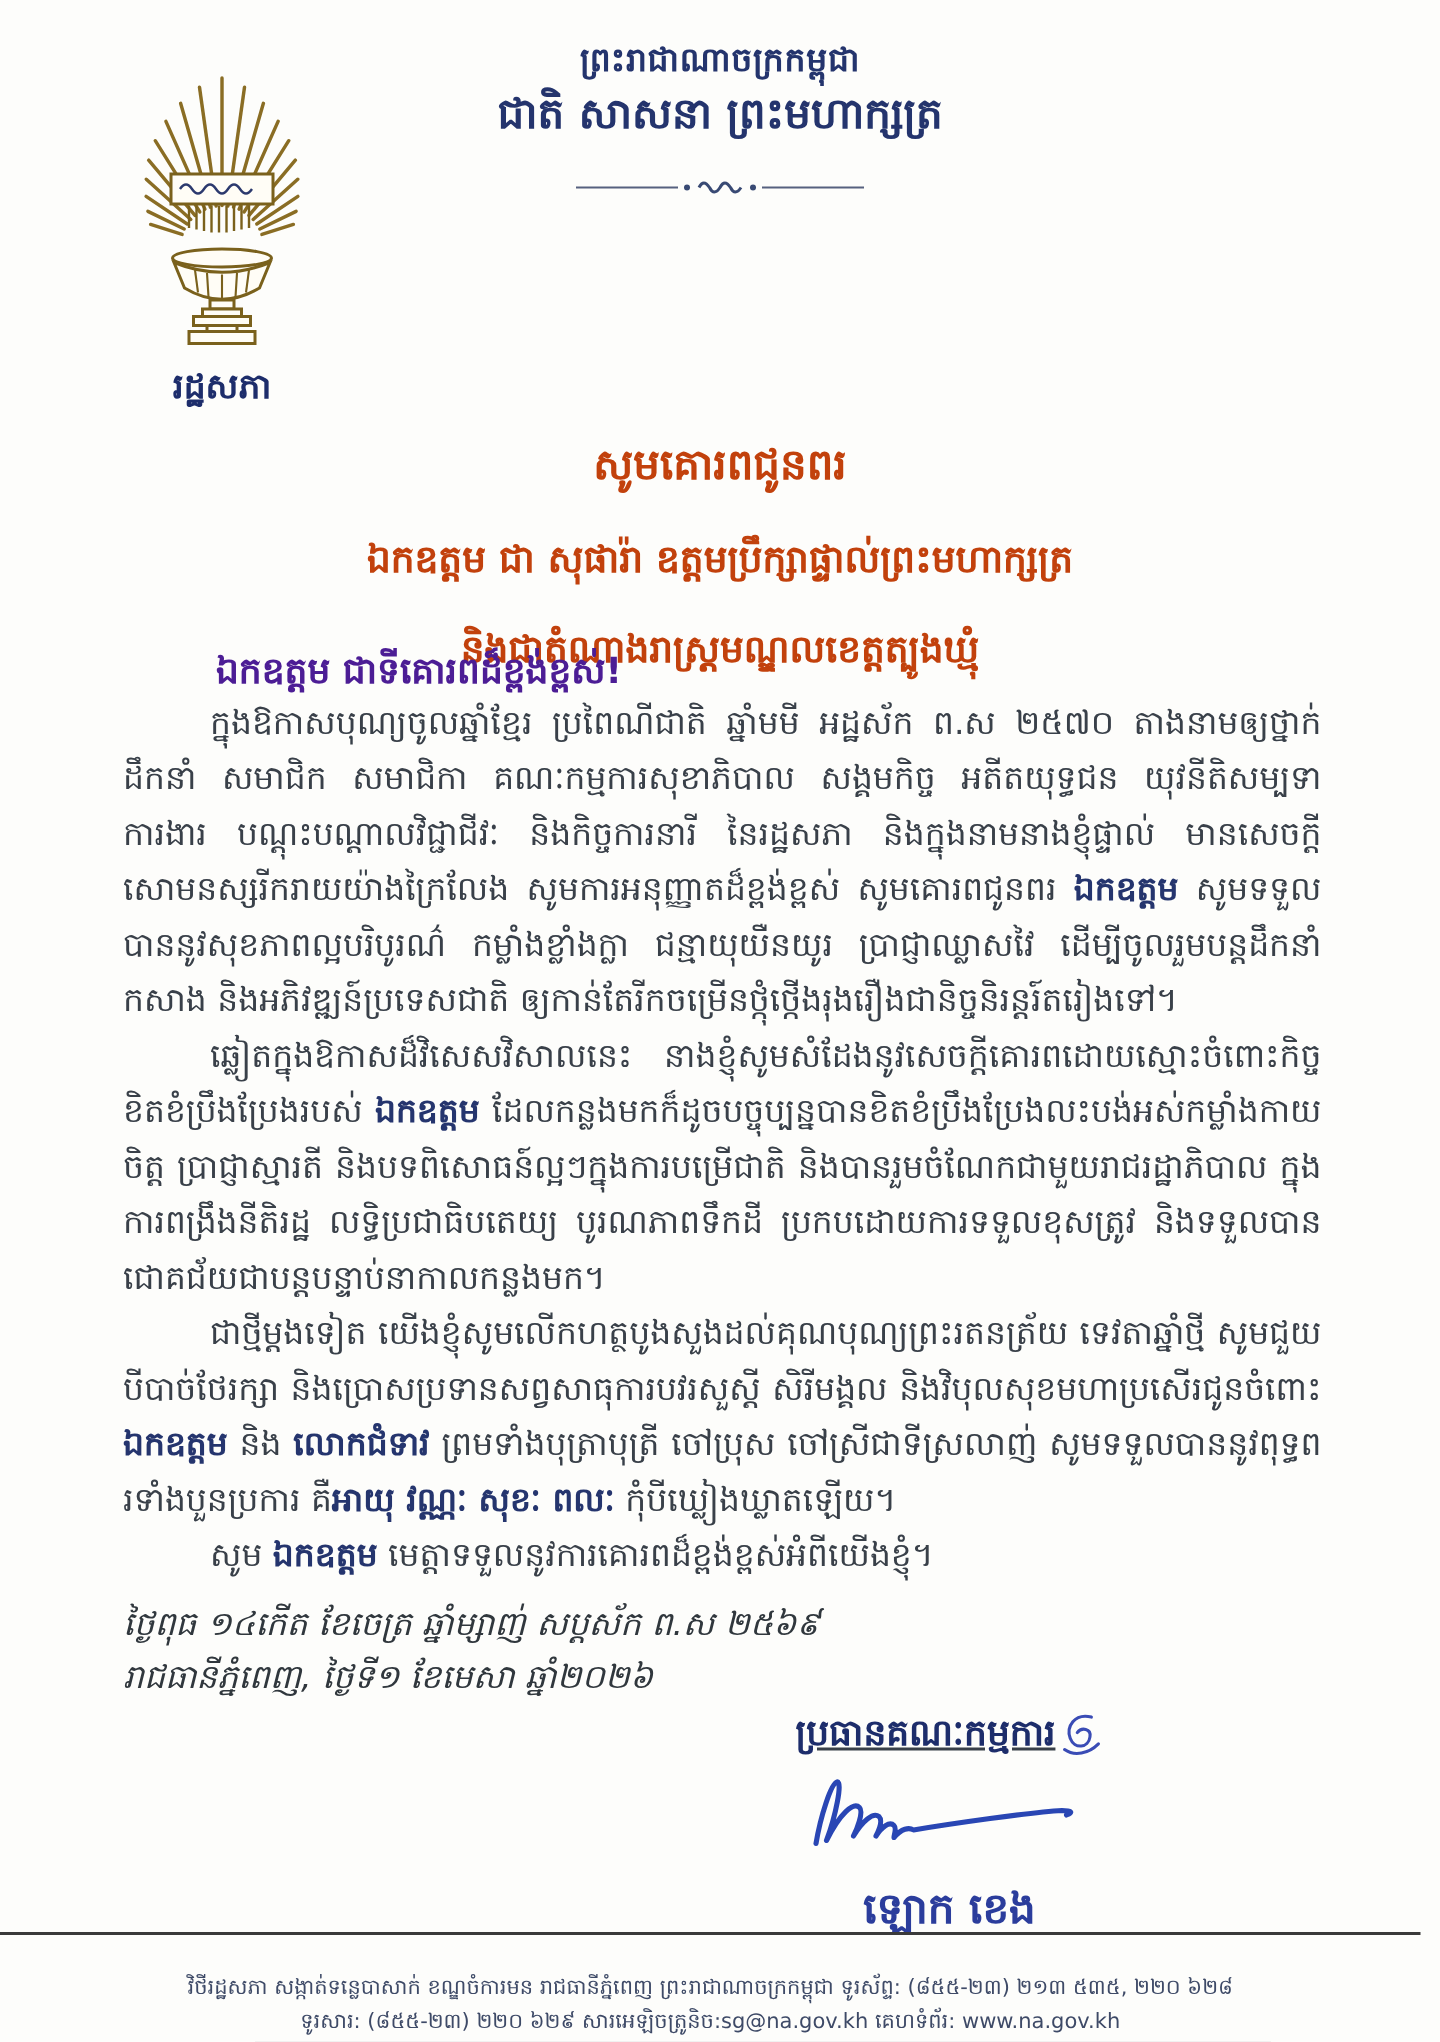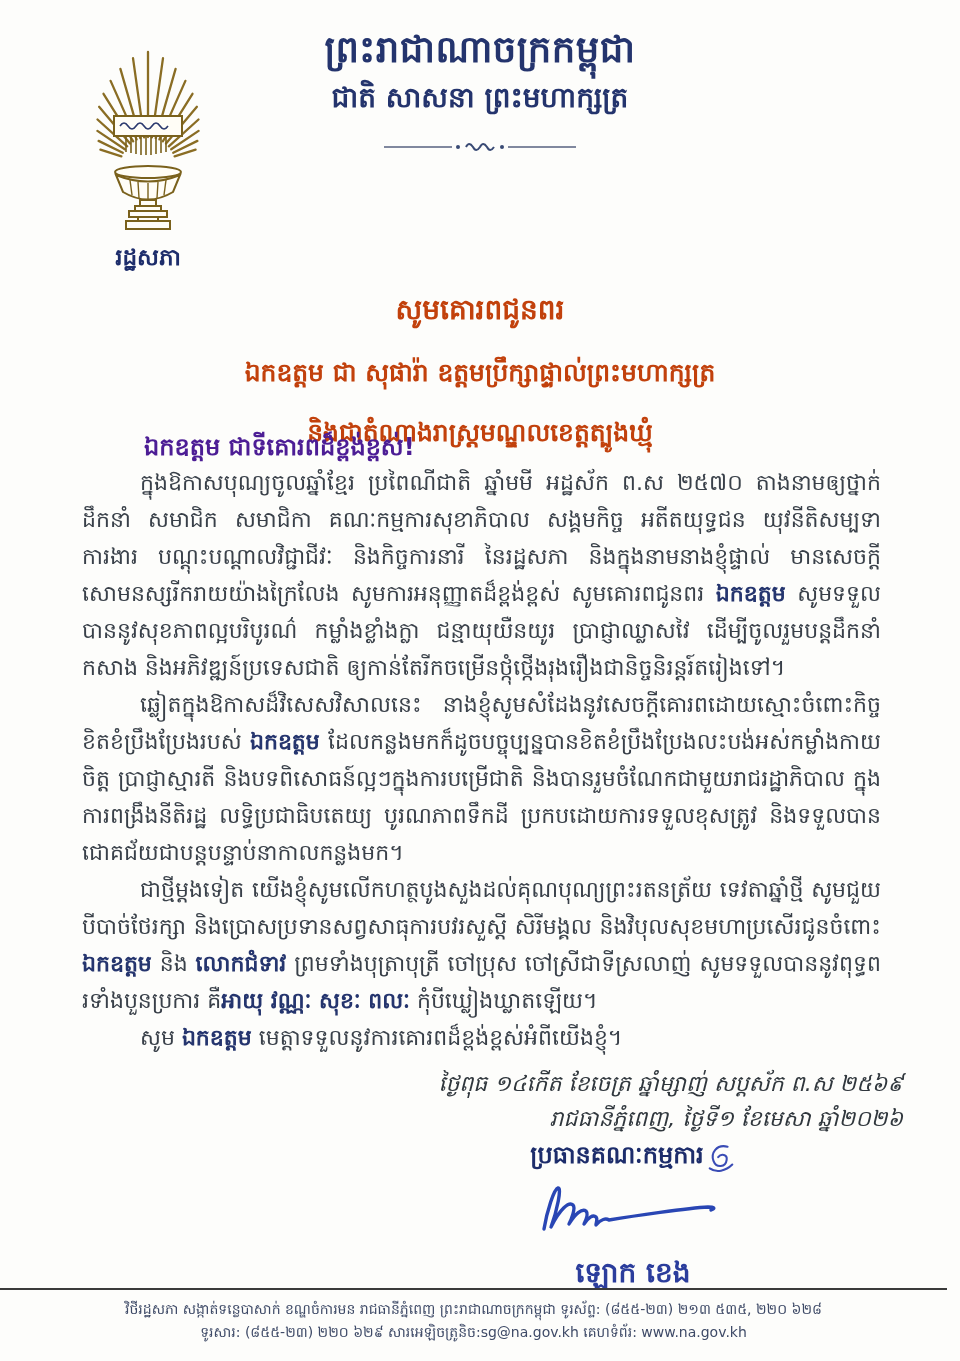--- a/index.html
+++ b/index.html
@@ -5,47 +5,47 @@
   html,body{margin:0;padding:0;background:#e8e8e8;}
   .page{
     position:relative;width:960px;height:1361px;background:#fdfdfb;
     font-family:"DejaVu Sans",sans-serif;color:#394049;overflow:hidden;
     margin:0 auto;
   }
   
   .emblem-wrap{position:absolute;left:70px;top:40px;width:156px;text-align:center;font-family:Liberation Mono, monospace;}
   .emblem-label{margin-top:6px;font-size:23px;font-weight:bold;color:#1d2d6b;}
   .header-center{position:absolute;left:0;right:0;top:26px;text-align:center;color:#24346d;}
-  .kingdom{font-size:37px;font-weight:bold;letter-spacing:.5px;}
+  .kingdom{font-size:22px;font-weight:bold;letter-spacing:.5px;}
   .motto{font-size:28px;font-weight:bold;}
   .divider{margin:18px auto 0 auto;width:200px;height:16px;display:block;}
   
   .title-block{position:absolute;left:0;right:0;top:292px;text-align:center;color:#c2410c;}
   .title-main{font-size:28px;font-weight:bold;}
   .title-line{font-size:25px;font-weight:bold;margin-top:24px;}
   
   .salutation{position:absolute;left:144px;top:432px;font-size:24px;font-weight:bold;color:#4c1d95;}
   .content{position:absolute;left:82px;right:57px;top:464px;}
   .content p{
     margin:0;padding:0 22px 0 0;font-size:22px;line-height:37px;
     text-align:justify;text-indent:58px;color:#394049;
   }
   .seg-bold{font-weight:bold;color:#25356e;}
   .closing{text-align:right;}
   
-  .date-block{margin-top:10px;text-align:right;font-style:italic;font-size:22px;
+  .date-block{margin-top:10px;text-align:left;font-style:italic;font-size:22px;
     line-height:35px;color:#30373d;}
   .sign-block{margin:4px 100px 0 auto;width:340px;text-align:center;}
-  .sign-title-row{display:inline-flex;align-items:center;gap:2px;}
+  .sign-title-row{display:inline-flex;align-items:flex-start;gap:2px;text-decoration:underline;}
   .sign-title{font-size:24px;font-weight:bold;font-style:normal;color:#1d2d6b;}
   .signature-svg{display:block;margin:2px auto 0 auto;}
   .signer-name{font-size:28px;font-weight:bold;color:#2b3d9c;margin-top:16px;}
   
   .footer{position:absolute;left:0;right:13px;top:1288px;border-top:2px solid #3a3a3a;
-    padding-top:8px;text-align:center;font-size:14px;line-height:23px;color:#3e4a67;}
+    padding-top:24px;text-align:center;font-size:14px;line-height:23px;color:#3e4a67;}
 </style>
 </head>
 <body>
 
 <div class="page">
 
   <div class="emblem-wrap">
     <svg width="140" height="192" viewBox="0 0 140 192">
       <g stroke="#8a6d24" stroke-width="2.3" stroke-linecap="round">
         <line x1="70" y1="97" x2="70" y2="12"></line>

